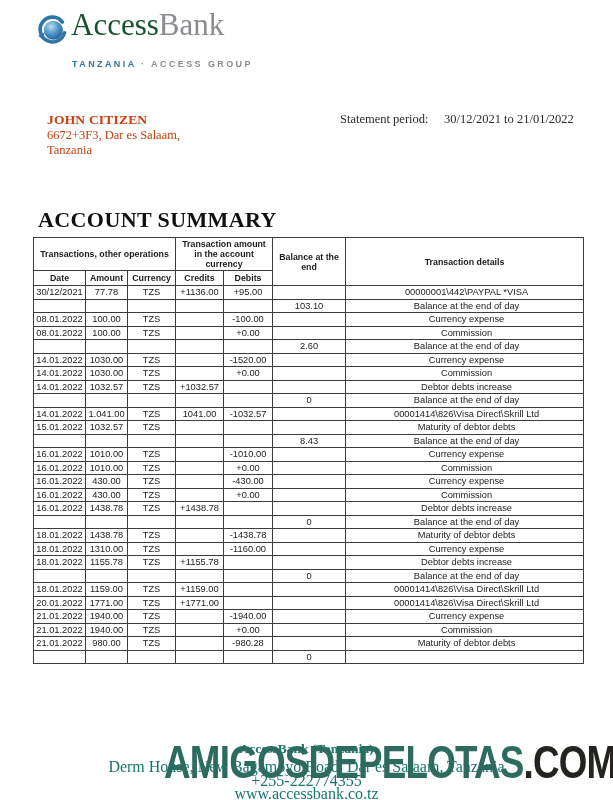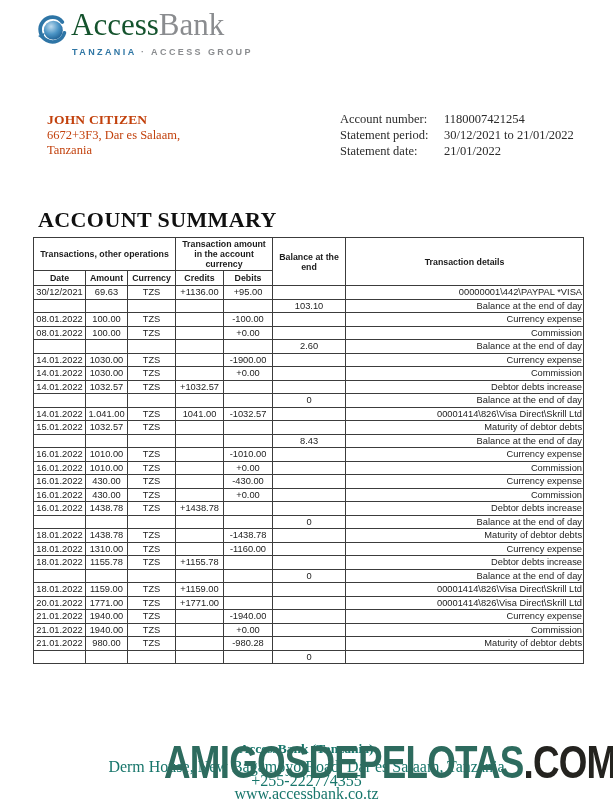--- a/index.html
+++ b/index.html
@@ -9,21 +9,21 @@
   }
 
   
   .logo { position:absolute; left:36px; top:8px; }
   .logo-row { display:flex; align-items:flex-start; }
   .globe { width:33px; height:33px; margin-top:5px; }
   .brand { font-size:31px; line-height:1.1; margin-left:2px; font-weight:normal; }
   .brand .access { color:#14532d; }
   .brand .bank { color:#8a8c8f; }
   .tagline {
-    margin-left:36px; margin-top:1px;
+    margin-left:36px; margin-top:13px;
     font-family:"Liberation Sans", sans-serif; font-size:9px; font-weight:bold;
     letter-spacing:2.4px; white-space:nowrap;
   }
   .tagline .tz { color:#2f76a4; }
   .tagline .grp { color:#8a8c8f; }
 
   
   .customer { position:absolute; left:47px; top:112px; color:#c2410c; font-size:12.5px; line-height:15.5px; }
   .customer .name { font-weight:bold; font-size:13.5px; letter-spacing:0.2px; }
 
@@ -42,21 +42,21 @@
     font-family:"Liberation Sans", sans-serif;
   }
   .summary-table th, .summary-table td { border:1px solid #3c3c3c; }
   .summary-table thead th { font-size:8.8px; font-weight:bold; color:#1c1c1c; text-align:center; padding:1px 2px; }
   .group-th { height:23px; }
   .sub-th { height:12px; }
   .summary-table tbody td {
     font-size:9.3px; color:#1c1c1c; height:12.5px; padding:0 1px;
     text-align:center; white-space:nowrap; overflow:hidden;
   }
-  .summary-table tbody td.details { text-align:right; padding-left:5px; }
+  .summary-table tbody td.details { text-align:center; padding-left:5px; }
 
   
   .footer { position:absolute; left:0; top:741px; width:613px; text-align:center; color:#17766b; }
   .footer .bank-name { font-weight:bold; font-size:13.5px; margin-bottom:3px; }
   .footer .addr-line { font-size:16px; line-height:13.5px; }
 
   
   .watermark {
     position:absolute; top:735px; right:-3px;
     font-family:"Liberation Sans", sans-serif; font-weight:bold; font-size:46px;
@@ -94,30 +94,22 @@
   </div>
 
   <div class="customer">
     <div class="name">JOHN CITIZEN</div>
     <div>6672+3F3, Dar es Salaam,</div>
     <div>Tanzania</div>
   </div>
 
   <div class="acct">
     <div class="acct-row">
-      <span class="acct-label">Account number:</span>
-      <span class="acct-value">1180007421254</span>
-    </div>
-    <div class="acct-row">
       <span class="acct-label">Statement period:</span>
       <span class="acct-value">30/12/2021 to 21/01/2022</span>
-    </div>
-    <div class="acct-row">
-      <span class="acct-label">Statement date:</span>
-      <span class="acct-value">21/01/2022</span>
     </div>
   </div>
 
   <div class="title">ACCOUNT SUMMARY</div>
 
   <table class="summary-table">
     <colgroup>
       <col style="width:52px">
         <col style="width:42px">
         <col style="width:48px">
@@ -137,21 +129,21 @@
         <th class="sub-th">Date</th>
         <th class="sub-th">Amount</th>
         <th class="sub-th">Currency</th>
         <th class="sub-th">Credits</th>
         <th class="sub-th">Debits</th>
       </tr>
     </thead>
     <tbody>
         <tr>
           <td>30/12/2021</td>
-          <td>69.63</td>
+          <td>77.78</td>
           <td>TZS</td>
           <td>+1136.00</td>
           <td>+95.00</td>
           <td></td>
           <td class="details">00000001\442\PAYPAL *VISA</td>
         </tr>
         <tr>
           <td></td>
           <td></td>
           <td></td>
@@ -185,21 +177,21 @@
           <td></td>
           <td></td>
           <td>2.60</td>
           <td class="details">Balance at the end of day</td>
         </tr>
         <tr>
           <td>14.01.2022</td>
           <td>1030.00</td>
           <td>TZS</td>
           <td></td>
-          <td>-1900.00</td>
+          <td>-1520.00</td>
           <td></td>
           <td class="details">Currency expense</td>
         </tr>
         <tr>
           <td>14.01.2022</td>
           <td>1030.00</td>
           <td>TZS</td>
           <td></td>
           <td>+0.00</td>
           <td></td>

